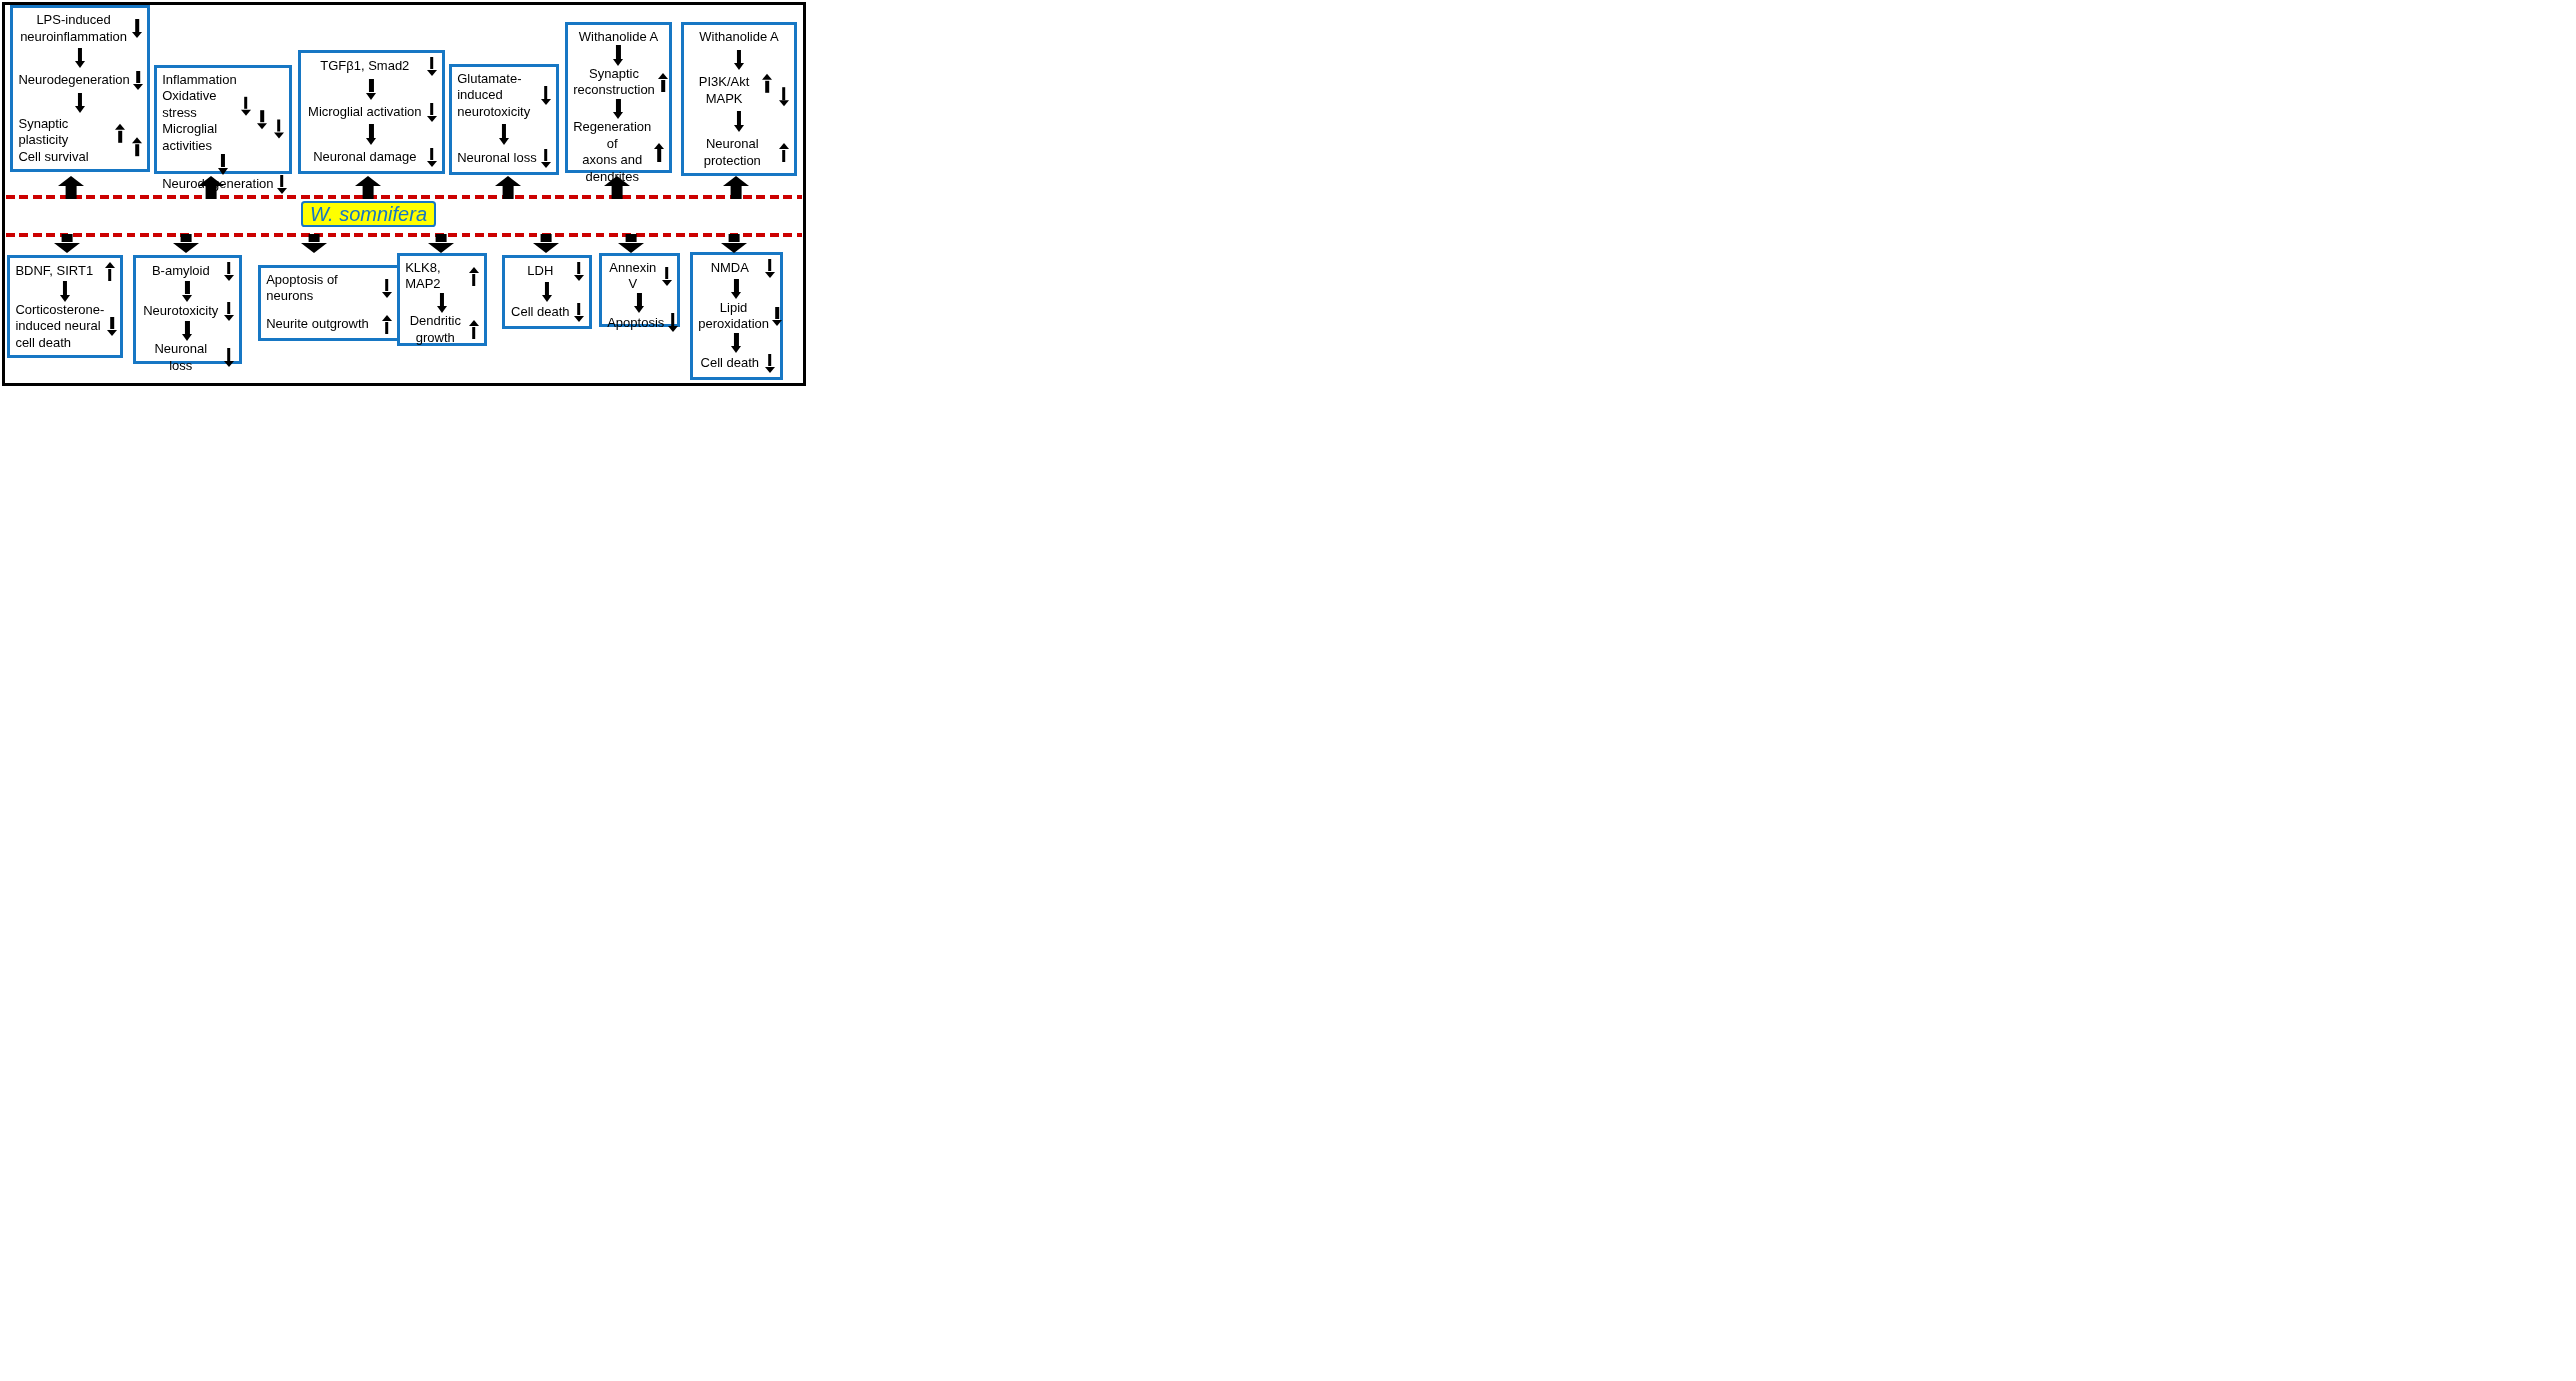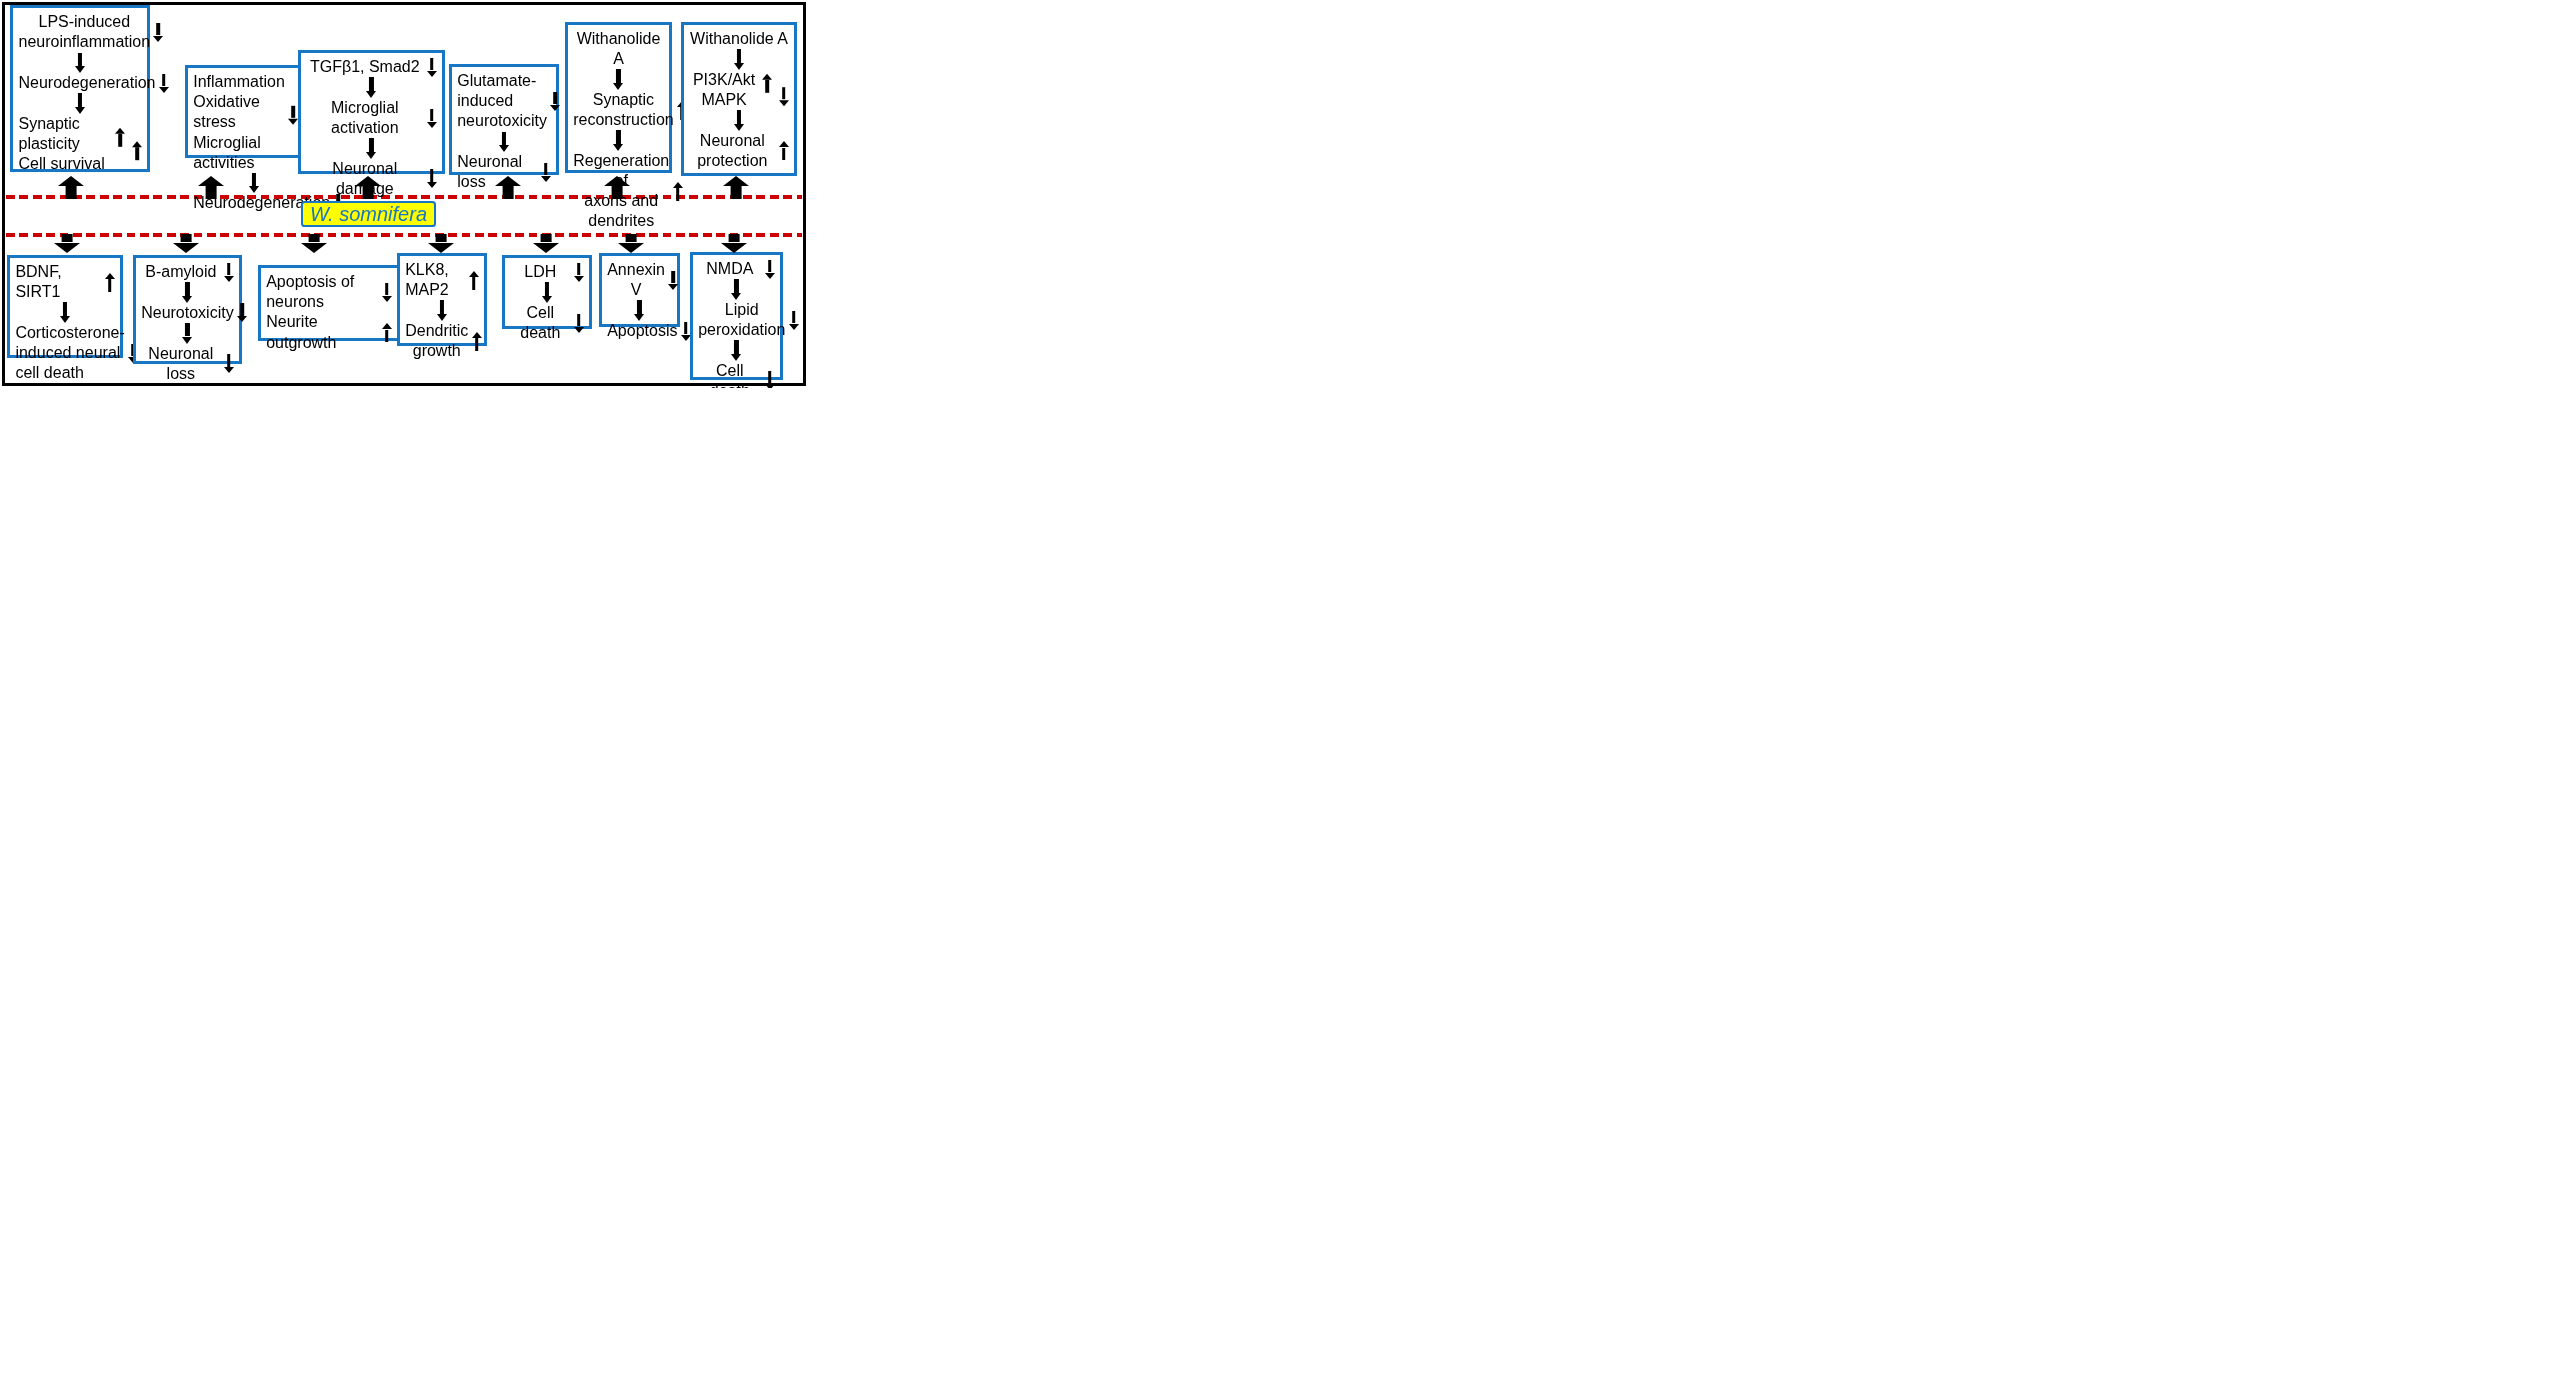--- a/index.html
+++ b/index.html
@@ -4,21 +4,21 @@
 <style>
   html,body{margin:0;padding:0;background:#ffffff;}
   body{font-family:"Liberation Sans","DejaVu Sans",sans-serif;}
   #canvas{position:relative;width:808px;height:388px;background:var(--bg,#fff);overflow:hidden;}
   .frame{position:absolute;inset:2.1px;border:3.1px solid var(--black,#000);z-index:6;pointer-events:none;}
 
   
   .box{position:absolute;box-sizing:border-box;background:#fff;border:3.1px solid var(--blue,#1777c4);
        display:flex;flex-direction:column;justify-content:space-between;padding:4.1px 5.2px;z-index:2;}
   .row{display:flex;align-items:center;gap:3.1px;}
-  .row .txt{flex:1;font-size:16px;line-height:1.26;color:#000;white-space:pre-line;}
+  .row .txt{flex:1;font-size:13px;line-height:1.26;color:#000;white-space:pre-line;}
   .txt.center{text-align:center;}
   .txt.left{text-align:left;}
   .flowrow{justify-content:center;}
   .arrows{display:flex;align-items:center;gap:6.2px;flex:none;}
   .arrows.multi .arrow:nth-child(1){transform:translateY(-7.2px);}
   .arrows.multi .arrow:nth-child(2){transform:translateY(6.2px);}
   .arrows.multi .arrow:nth-child(3){transform:translateY(15.5px);}
 
   
   .arrow{position:relative;display:inline-block;flex:none;}
@@ -51,21 +51,21 @@
   .dash.bottom{top:233px;}
 
   
   .center-label{position:absolute;left:301px;top:201px;width:135px;height:26px;box-sizing:border-box;
         background:var(--yellow,#ff0);border:2.6px solid var(--blue,#1777c4);border-radius:3.6px;
         display:flex;align-items:center;justify-content:center;z-index:4;}
   .center-label span{font-style:italic;font-size:20px;color:var(--blue,#1777c4);}
 
   
   .b-lps{left:10.3px;top:5.2px;width:140px;height:167px;}
-  .b-inflammation{left:154px;top:65px;width:138px;height:93px;margin-left:31px;}
+  .b-inflammation{left:154px;top:65px;width:138px;height:109px;}
   .b-tgfb1-smad2{left:298px;top:50px;width:147px;height:124px;}
   .b-glutamate{left:449px;top:64px;width:110px;height:111px;}
   .b-withanolide-a-synaptic{left:565px;top:22px;width:107px;height:151px;}
   .b-withanolide-a-pi3k{left:681px;top:22px;width:116px;height:154px;}
   .b-bdnf-sirt1{left:7.2px;top:255px;width:116px;height:103px;}
   .b-b-amyloid{left:133px;top:255px;width:109px;height:109px;}
   .b-apoptosis-neurite{left:258px;top:255px;width:142px;height:76px;margin-top:10px;}
   .b-klk8-map2{left:397px;top:253px;width:90px;height:93px;}
   .b-ldh{left:502px;top:255px;width:90px;height:74px;}
   .b-annexin-v{left:599px;top:253px;width:81px;height:74px;}

